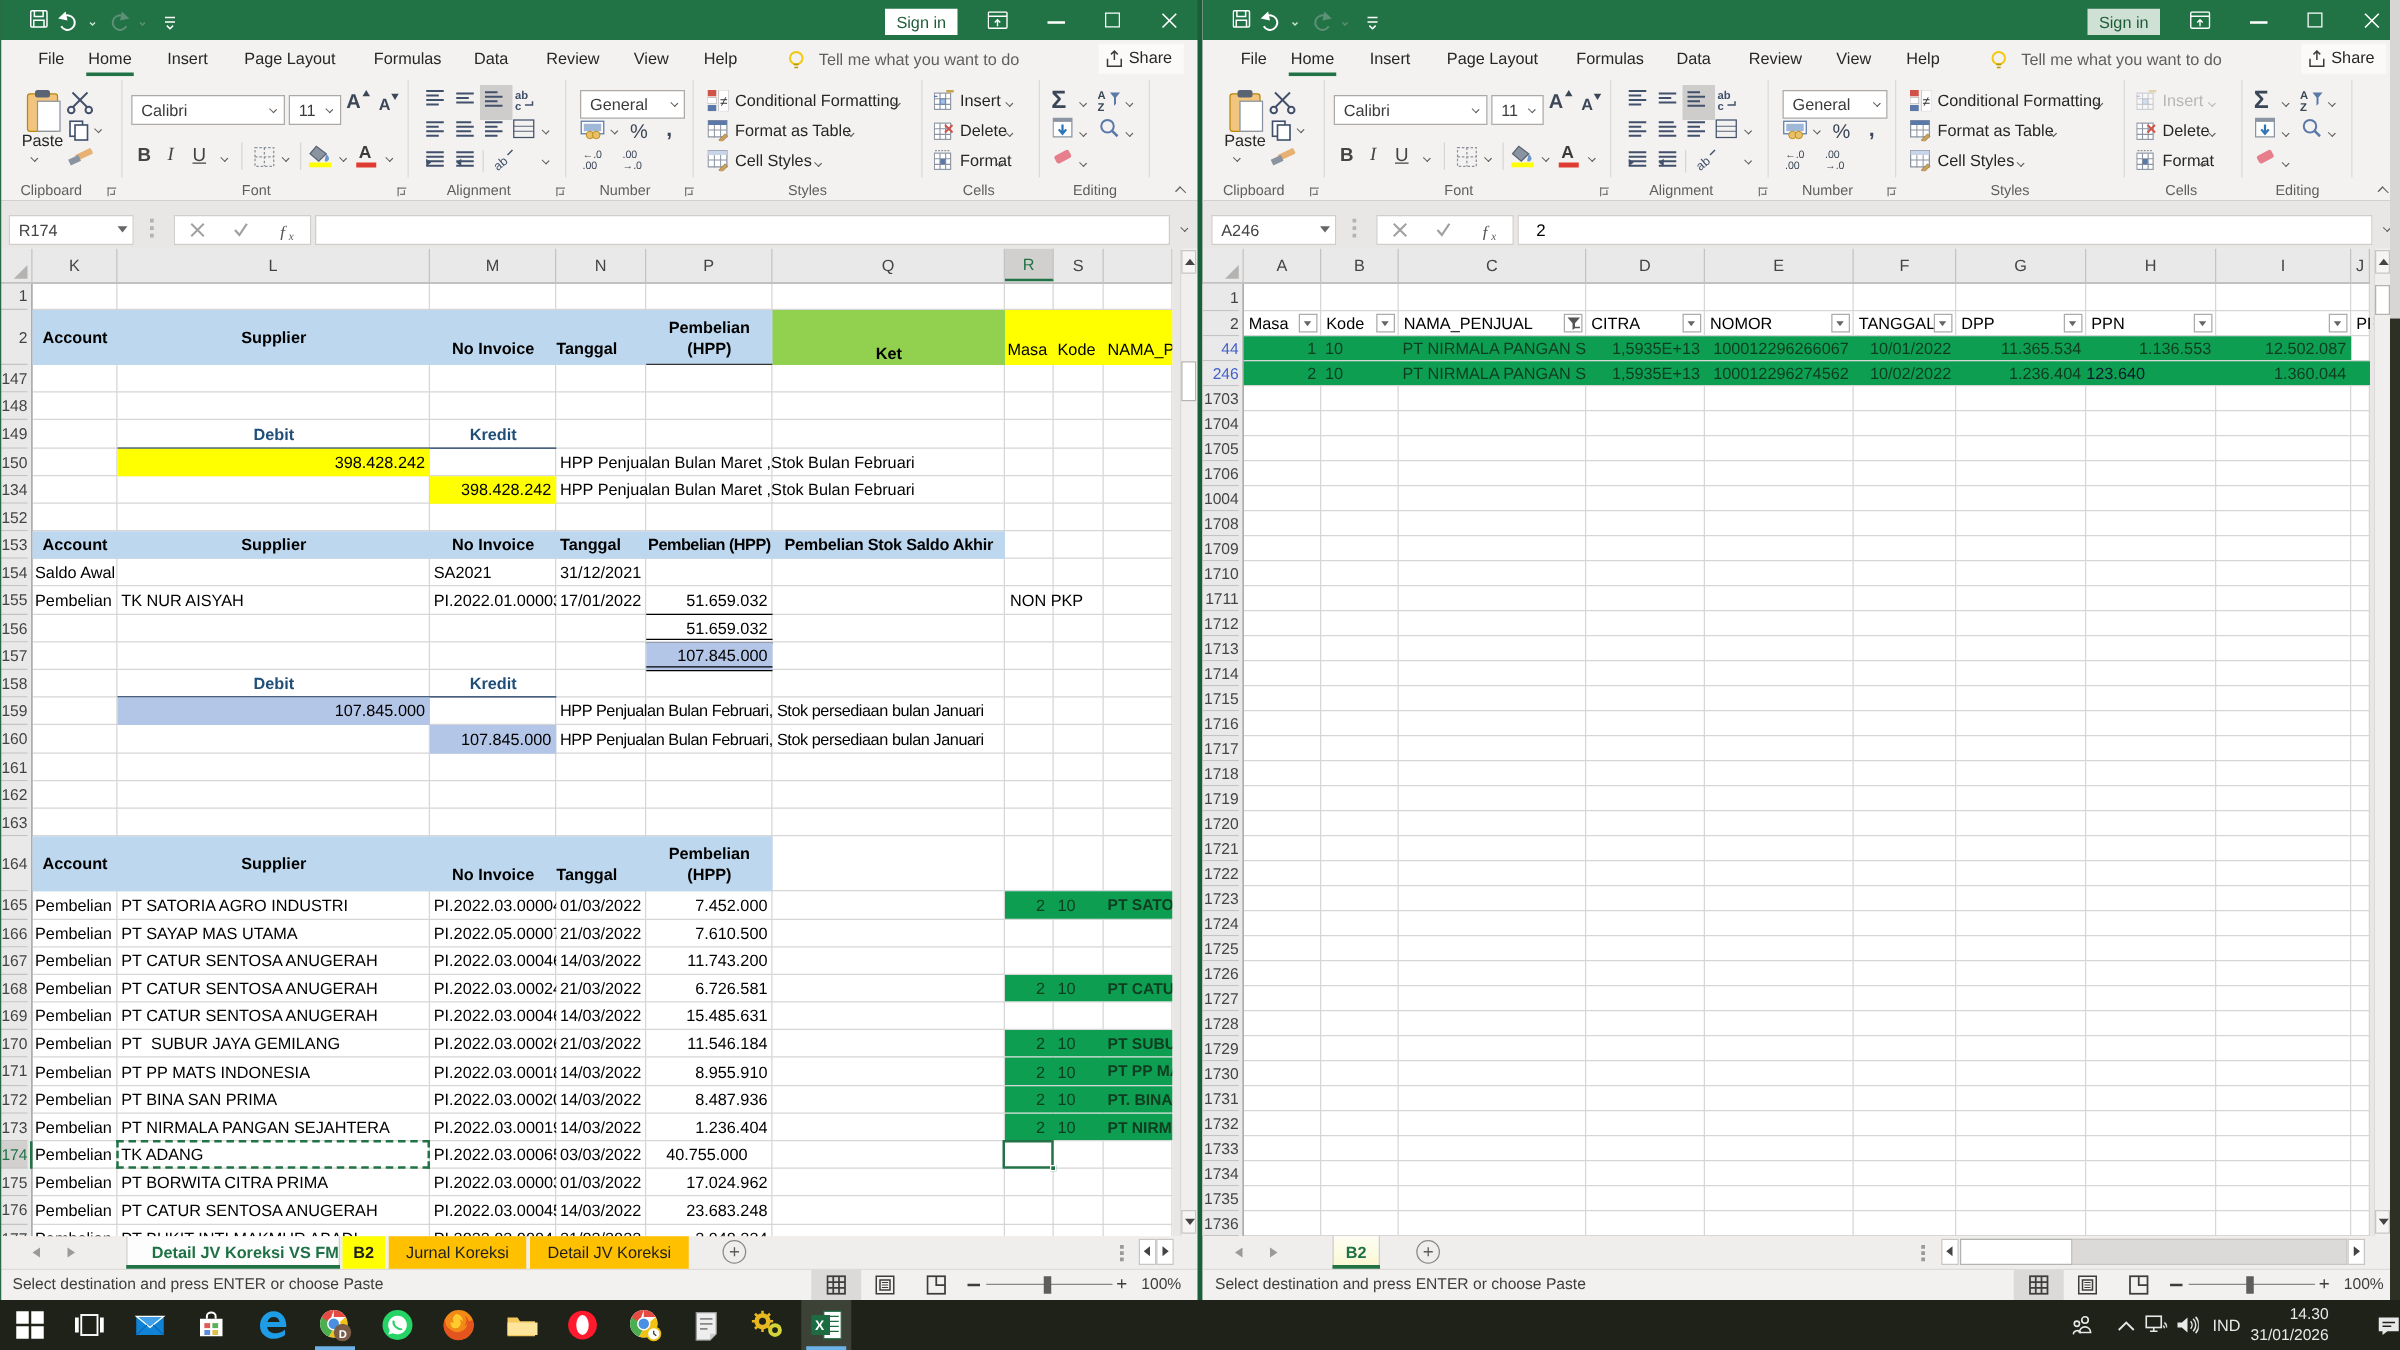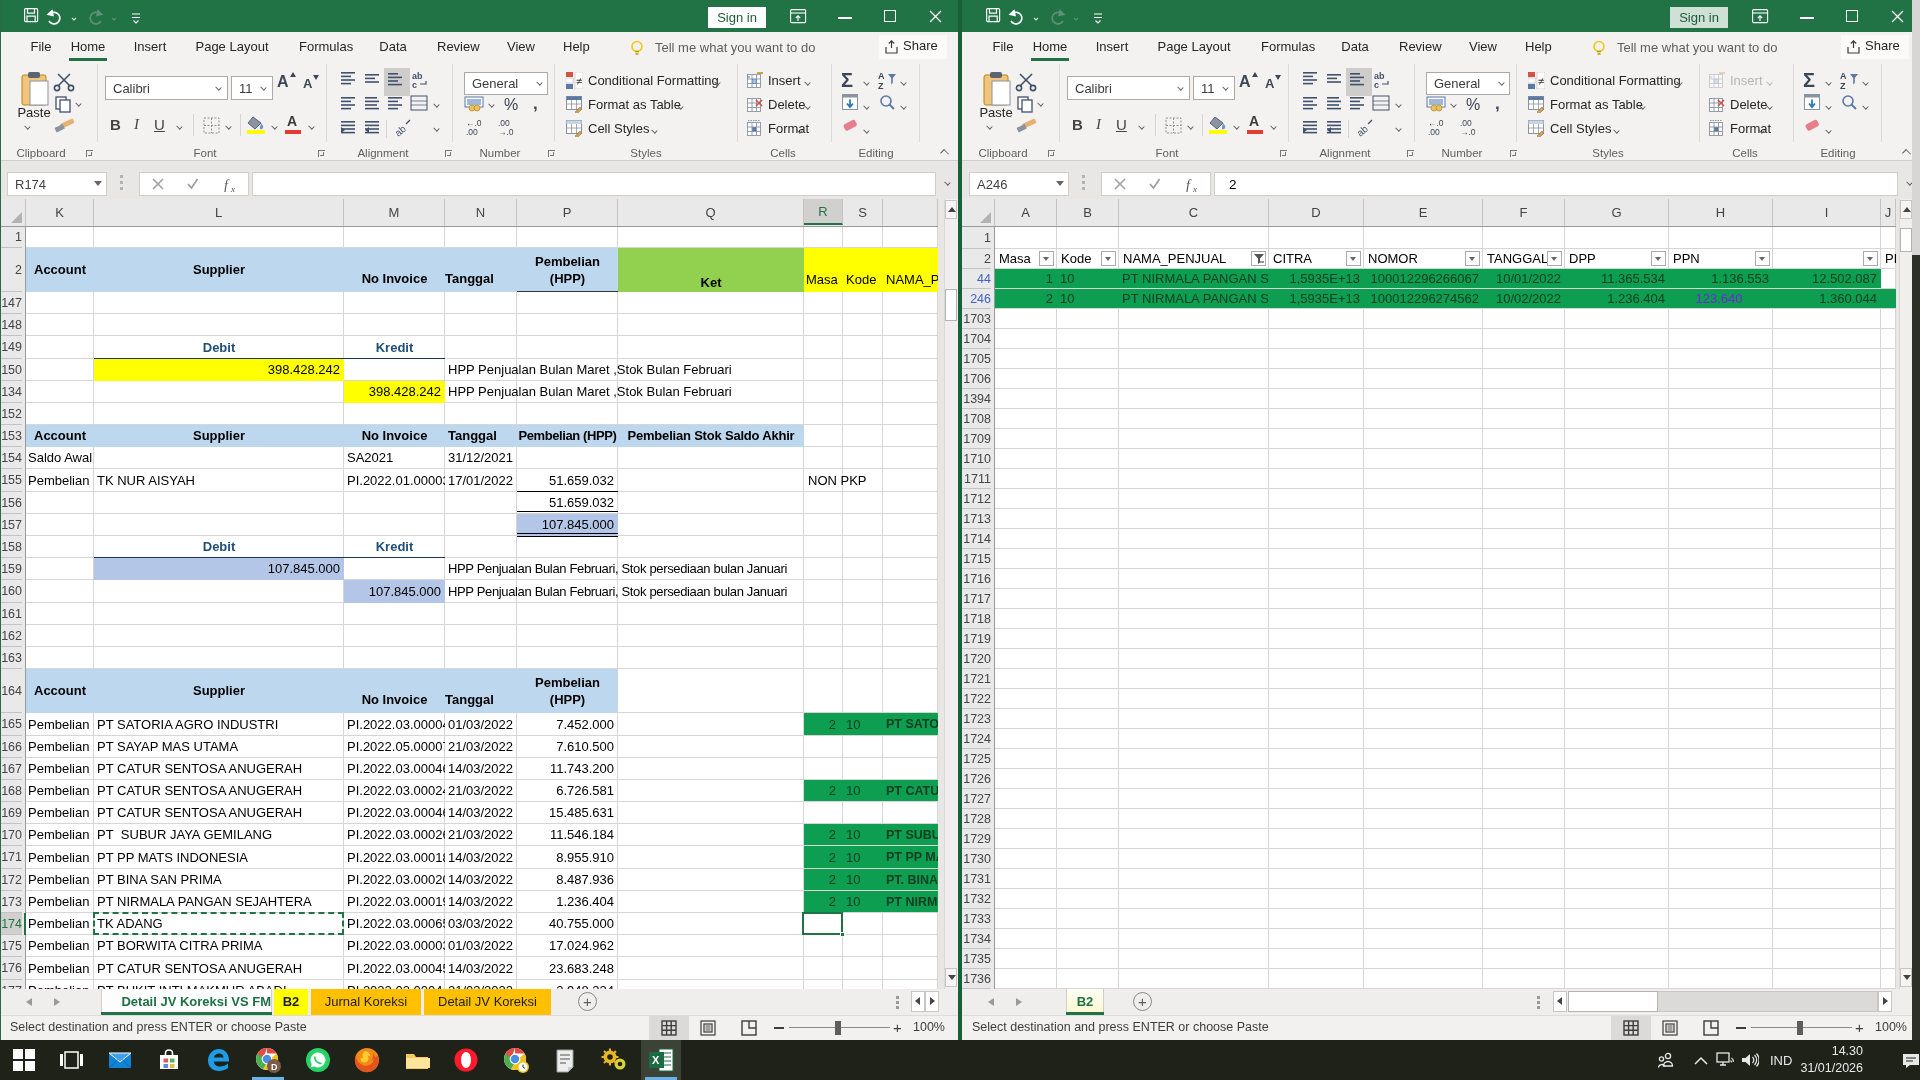--- a/index.html
+++ b/index.html
@@ -544,21 +544,21 @@
     <div class="cell" style="left:445px;top:891px;width:72px;height:22px;line-height:22px;text-align:right;padding-right:4px;">14/03/2022</div>
     <div class="cell" style="left:517px;top:891px;width:101px;height:22px;line-height:22px;text-align:right;padding-right:4px;">1.236.404</div>
     <div class="abs" style="left:804px;top:891px;width:134px;height:21px;background:#0d9e51;"></div>
     <div class="cell" style="left:804px;top:891px;width:36px;height:22px;line-height:22px;text-align:right;padding-right:4px;color:#0e3d20;">2</div>
     <div class="cell" style="left:846px;top:891px;width:30px;height:22px;line-height:22px;color:#0e3d20;">10</div>
     <div class="cell" style="left:886px;top:891px;width:52px;height:22px;line-height:22px;color:#0e3d20;font-weight:bold;font-size:12.5px;">PT NIRM</div>
     <div class="cell" style="left:26px;top:913px;width:68px;height:22px;line-height:22px;padding-left:2px;">Pembelian</div>
     <div class="cell" style="left:94px;top:913px;width:250px;height:22px;line-height:22px;padding-left:3px;">TK ADANG</div>
     <div class="cell" style="left:344px;top:913px;width:101px;height:22px;line-height:22px;padding-left:3px;">PI.2022.03.00065</div>
     <div class="cell" style="left:445px;top:913px;width:72px;height:22px;line-height:22px;text-align:right;padding-right:4px;">03/03/2022</div>
-    <div class="cell" style="left:517px;top:913px;width:101px;height:22px;line-height:22px;text-align:right;padding-right:4px;">40.755.000</div>
+    <div class="cell" style="left:517px;top:913px;width:101px;height:22px;line-height:22px;text-align:right;padding-right:20px;">40.755.000</div>
     <div class="cell" style="left:26px;top:935px;width:68px;height:22px;line-height:22px;padding-left:2px;">Pembelian</div>
     <div class="cell" style="left:94px;top:935px;width:250px;height:22px;line-height:22px;padding-left:3px;">PT BORWITA CITRA PRIMA</div>
     <div class="cell" style="left:344px;top:935px;width:101px;height:22px;line-height:22px;padding-left:3px;">PI.2022.03.00003</div>
     <div class="cell" style="left:445px;top:935px;width:72px;height:22px;line-height:22px;text-align:right;padding-right:4px;">01/03/2022</div>
     <div class="cell" style="left:517px;top:935px;width:101px;height:22px;line-height:22px;text-align:right;padding-right:4px;">17.024.962</div>
     <div class="cell" style="left:26px;top:957px;width:68px;height:23px;line-height:23px;padding-left:2px;">Pembelian</div>
     <div class="cell" style="left:94px;top:957px;width:250px;height:23px;line-height:23px;padding-left:3px;">PT CATUR SENTOSA ANUGERAH</div>
     <div class="cell" style="left:344px;top:957px;width:101px;height:23px;line-height:23px;padding-left:3px;">PI.2022.03.00045</div>
     <div class="cell" style="left:445px;top:957px;width:72px;height:23px;line-height:23px;text-align:right;padding-right:4px;">14/03/2022</div>
     <div class="cell" style="left:517px;top:957px;width:101px;height:23px;line-height:23px;text-align:right;padding-right:4px;">23.683.248</div>
@@ -990,21 +990,21 @@
     </div>
     <div class="abs" style="left:0;top:227px;width:33px;height:762px;background:#e9e9e9;border-right:1px solid #9a9a9a;overflow:hidden;">
       <div class="rh" style="left:0;top:0px;width:29px;height:22px;line-height:22px;">1</div>
       <div class="rh" style="left:0;top:22px;width:29px;height:20px;line-height:20px;">2</div>
       <div class="rh" style="left:0;top:42px;width:29px;height:20px;line-height:20px;color:#4262c8;">44</div>
       <div class="rh" style="left:0;top:62px;width:29px;height:20px;line-height:20px;color:#4262c8;">246</div>
       <div class="rh" style="left:0;top:82px;width:29px;height:20px;line-height:20px;">1703</div>
       <div class="rh" style="left:0;top:102px;width:29px;height:20px;line-height:20px;">1704</div>
       <div class="rh" style="left:0;top:122px;width:29px;height:20px;line-height:20px;">1705</div>
       <div class="rh" style="left:0;top:142px;width:29px;height:20px;line-height:20px;">1706</div>
-      <div class="rh" style="left:0;top:162px;width:29px;height:20px;line-height:20px;">1394</div>
+      <div class="rh" style="left:0;top:162px;width:29px;height:20px;line-height:20px;">1004</div>
       <div class="rh" style="left:0;top:182px;width:29px;height:20px;line-height:20px;">1708</div>
       <div class="rh" style="left:0;top:202px;width:29px;height:20px;line-height:20px;">1709</div>
       <div class="rh" style="left:0;top:222px;width:29px;height:20px;line-height:20px;">1710</div>
       <div class="rh" style="left:0;top:242px;width:29px;height:20px;line-height:20px;">1711</div>
       <div class="rh" style="left:0;top:262px;width:29px;height:20px;line-height:20px;">1712</div>
       <div class="rh" style="left:0;top:282px;width:29px;height:20px;line-height:20px;">1713</div>
       <div class="rh" style="left:0;top:302px;width:29px;height:20px;line-height:20px;">1714</div>
       <div class="rh" style="left:0;top:322px;width:29px;height:20px;line-height:20px;">1715</div>
       <div class="rh" style="left:0;top:342px;width:29px;height:20px;line-height:20px;">1716</div>
       <div class="rh" style="left:0;top:362px;width:29px;height:20px;line-height:20px;">1717</div>
@@ -1069,21 +1069,21 @@
     <div class="cell" style="left:603px;top:269px;width:104px;height:20px;line-height:20px;text-align:right;padding-right:4px;color:#0e3d20;">11.365.534</div>
     <div class="cell" style="left:707px;top:269px;width:104px;height:20px;line-height:20px;text-align:right;padding-right:4px;color:#0e3d20;">1.136.553</div>
     <div class="cell" style="left:811px;top:269px;width:108px;height:20px;line-height:20px;text-align:right;padding-right:4px;color:#0e3d20;">12.502.087</div>
     <div class="cell" style="left:33px;top:289px;width:62px;height:20px;line-height:20px;text-align:right;padding-right:4px;color:#0e3d20;">2</div>
     <div class="cell" style="left:95px;top:289px;width:62px;height:20px;line-height:20px;padding-left:3px;color:#0e3d20;">10</div>
     <div class="cell" style="left:157px;top:289px;width:150px;height:20px;line-height:20px;padding-left:3px;color:#0e3d20;">PT NIRMALA PANGAN SE</div>
     <div class="cell" style="left:307px;top:289px;width:95px;height:20px;line-height:20px;text-align:right;padding-right:4px;color:#0e3d20;">1,5935E+13</div>
     <div class="cell" style="left:402px;top:289px;width:119px;height:20px;line-height:20px;text-align:right;padding-right:4px;color:#0e3d20;">100012296274562</div>
     <div class="cell" style="left:521px;top:289px;width:82px;height:20px;line-height:20px;text-align:right;padding-right:4px;color:#0e3d20;">10/02/2022</div>
     <div class="cell" style="left:603px;top:289px;width:104px;height:20px;line-height:20px;text-align:right;padding-right:4px;color:#0e3d20;">1.236.404</div>
-    <div class="cell" style="left:707px;top:289px;width:104px;height:20px;line-height:20px;text-align:center;padding-right:4px;color:#6d28d9;">123.640</div>
+    <div class="cell" style="left:707px;top:289px;width:104px;height:20px;line-height:20px;text-align:left;padding-right:4px;color:#0f172a;">123.640</div>
     <div class="cell" style="left:811px;top:289px;width:108px;height:20px;line-height:20px;text-align:right;padding-right:4px;color:#0e3d20;">1.360.044</div>
     <div class="abs" style="left:934px;top:199px;width:3px;height:790px;background:#e9e7e5;"></div>
     <div class="scroll" style="left:937px;top:199px;width:14px;height:790px;border-left:1px solid #dcdad8;"></div>
     <div class="abs" style="left:938px;top:200px;width:12px;height:19px;background:#f6f5f4;border:1px solid #c8c6c4;"></div>
     <div class="arr" style="left:941px;top:207px;border-left:4px solid transparent;border-right:4px solid transparent;border-bottom:5px solid #444;"></div>
     <div class="thumb" style="left:938px;top:228px;width:12px;height:24px;"></div>
     <div class="abs" style="left:938px;top:968px;width:12px;height:19px;background:#f6f5f4;border:1px solid #c8c6c4;"></div>
     <div class="arr" style="left:941px;top:975px;border-left:4px solid transparent;border-right:4px solid transparent;border-top:5px solid #444;"></div>
     <div class="tabbar">
       <div class="arr" style="left:26px;top:9px;border-top:4.5px solid transparent;border-bottom:4.5px solid transparent;border-right:6px solid #9a9a9a;"></div>

